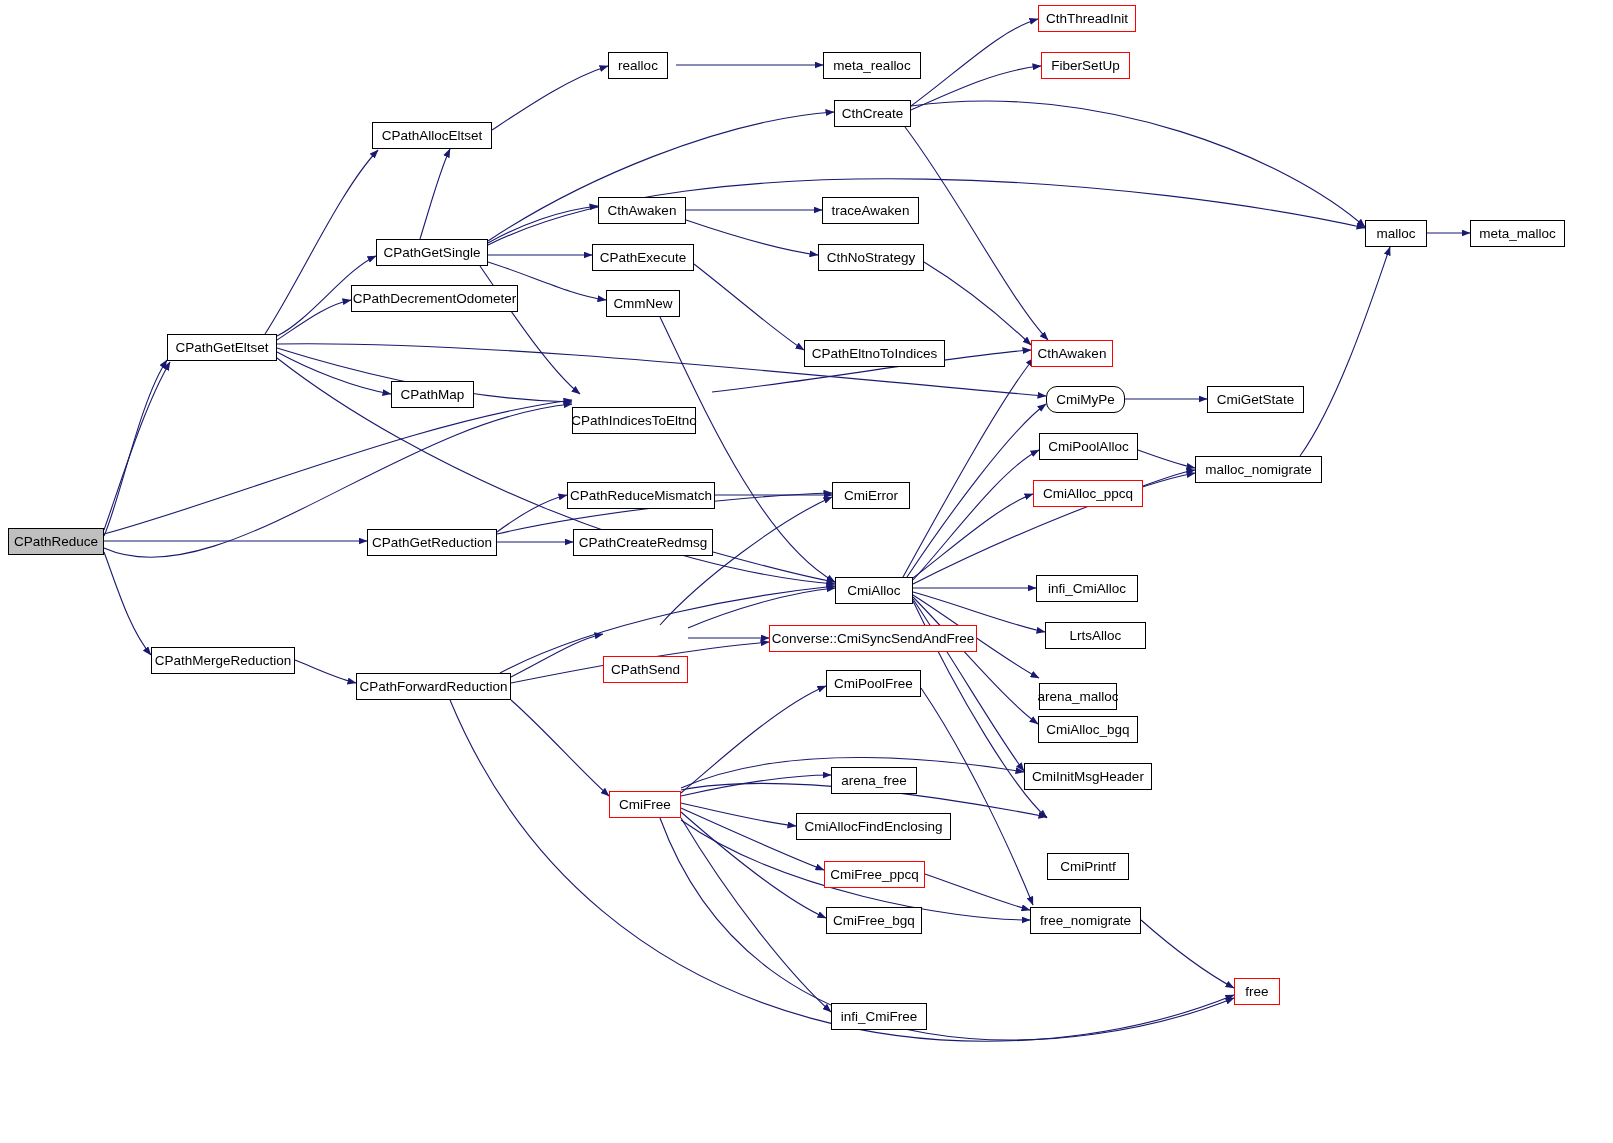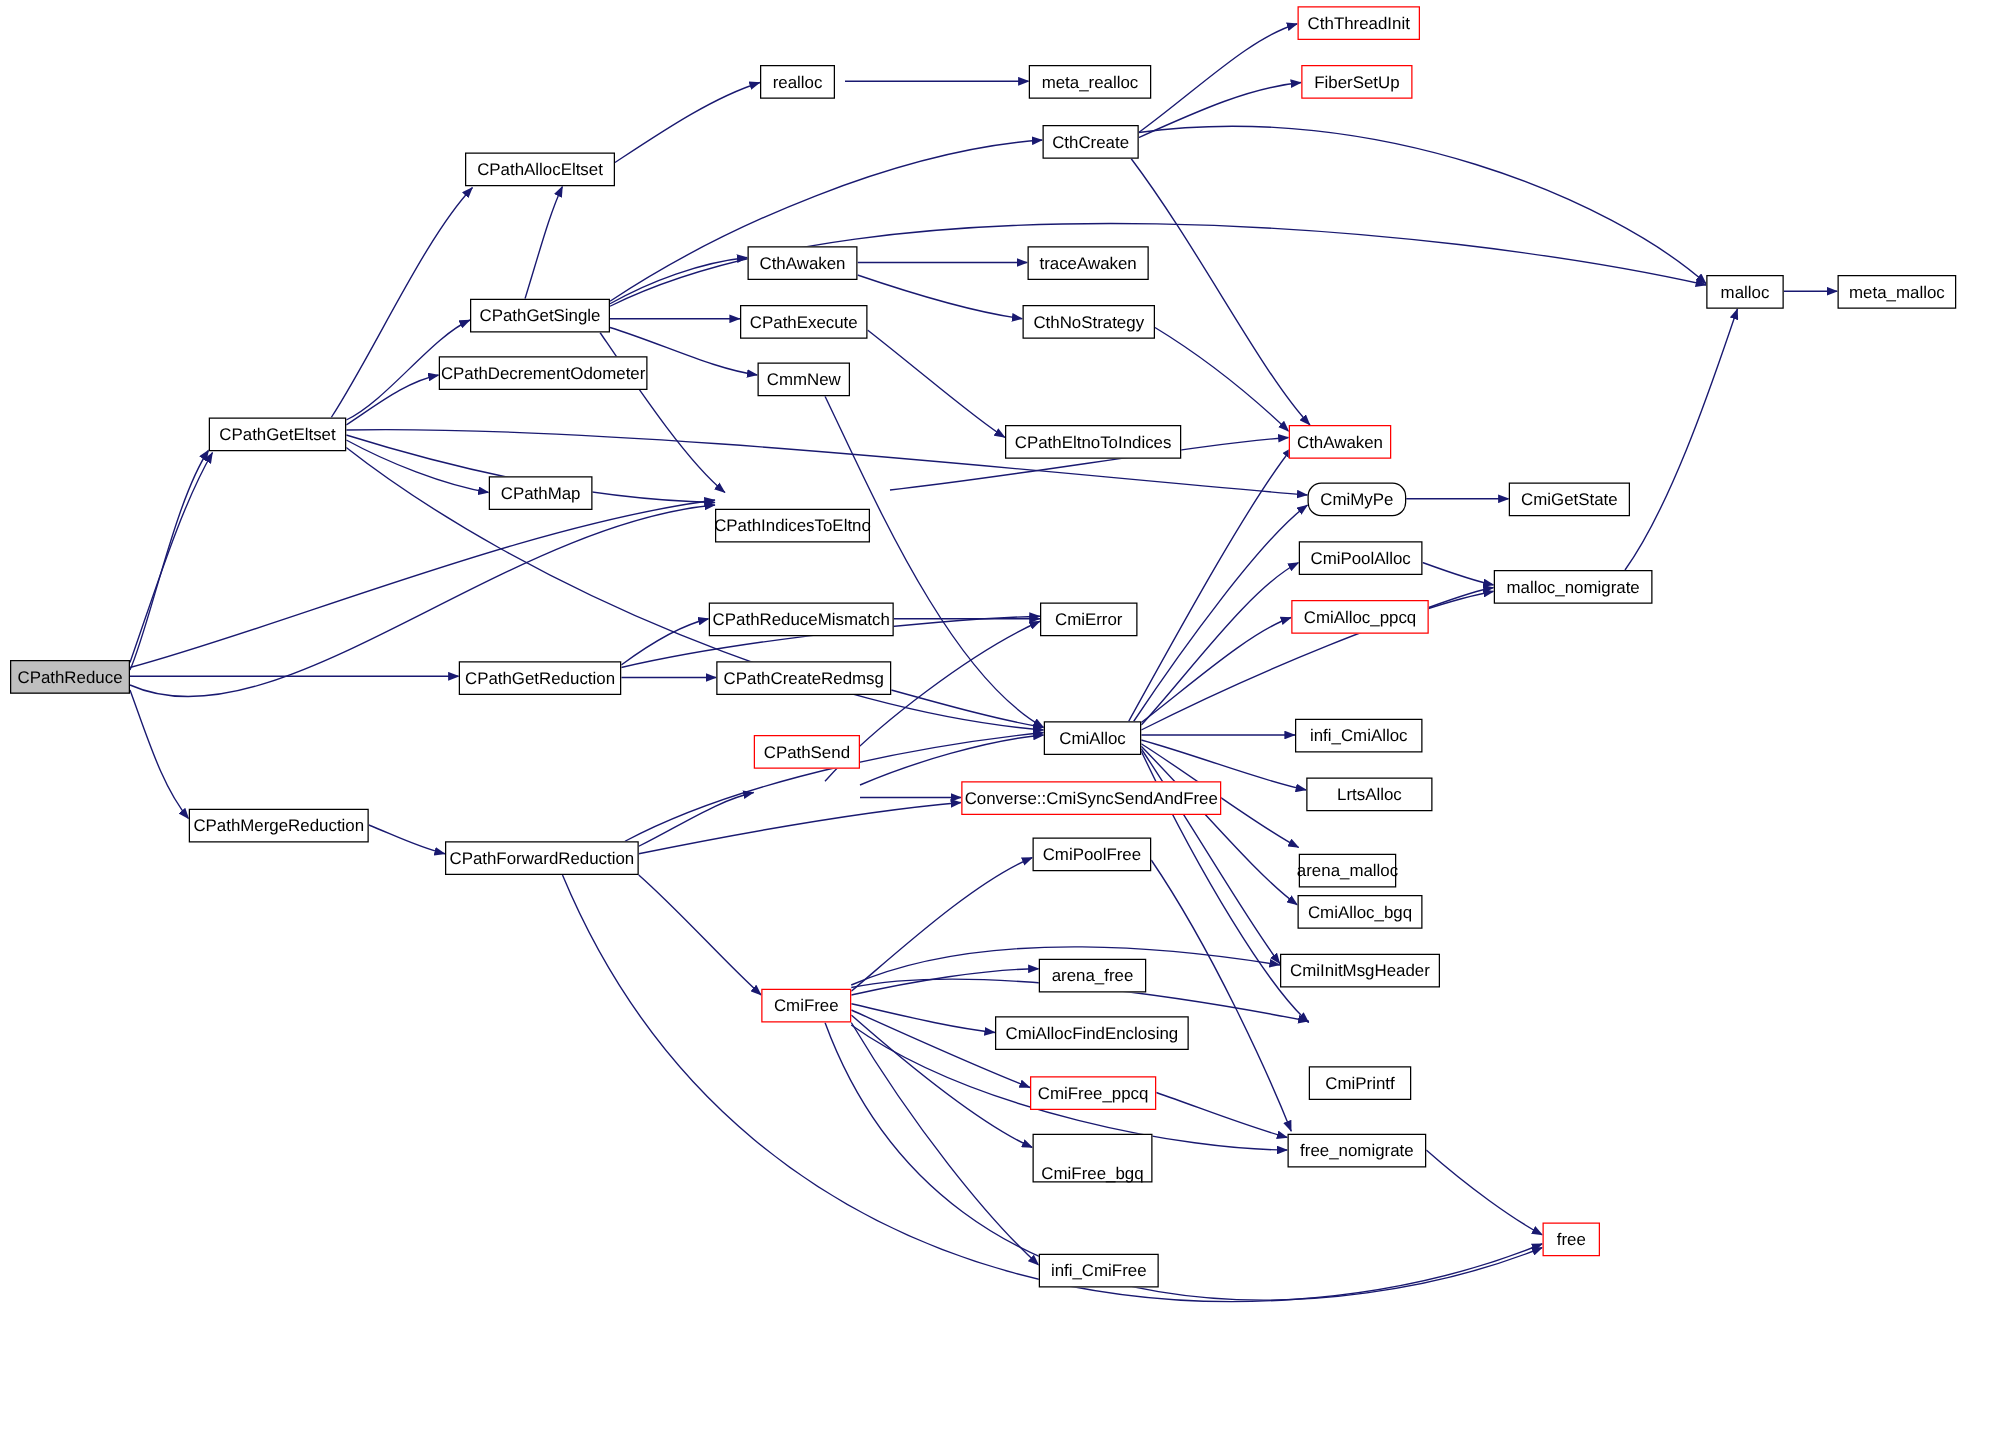--- a/index.html
+++ b/index.html
@@ -219,21 +219,21 @@
       </div>
       <div class="node" style="left: 835px; top: 577px; width: 78px; height: 27px;">
         <span>CmiAlloc</span>
       </div>
       <div class="node" style="left: 1036px; top: 575px; width: 102px; height: 27px;">
         <span>infi_CmiAlloc</span>
       </div>
       <div class="node" style="left: 1045px; top: 622px; width: 101px; height: 27px;">
         <span>LrtsAlloc</span>
       </div>
-      <div class="node red" style="left: 603px; top: 588px; width: 85px; height: 27px;">
+      <div class="node red" style="left: 603px; top: 656px; width: 85px; height: 27px;">
         <span>CPathSend</span>
       </div>
       <div class="node red" style="left: 769px; top: 625px; width: 208px; height: 27px;">
         <span>Converse::CmiSyncSendAndFree</span>
       </div>
       <div class="node" style="left: 1039px; top: 683px; width: 78px; height: 27px;">
         <span>arena_malloc</span>
       </div>
       <div class="node" style="left: 151px; top: 647px; width: 144px; height: 27px;">
         <span>CPathMergeReduction</span>
@@ -258,21 +258,21 @@
       </div>
       <div class="node" style="left: 1047px; top: 809px; width: 82px; height: 27px; margin-top: 44px;">
         <span>CmiPrintf</span>
       </div>
       <div class="node" style="left: 796px; top: 813px; width: 155px; height: 27px;">
         <span>CmiAllocFindEnclosing</span>
       </div>
       <div class="node red" style="left: 824px; top: 861px; width: 101px; height: 27px;">
         <span>CmiFree_ppcq</span>
       </div>
-      <div class="node" style="left: 826px; top: 907px; width: 96px; height: 39px; align-items: flex-end;">
+      <div class="node" style="left: 826px; top: 907px; width: 96px; height: 27px;">
         <span>CmiFree_bgq</span>
       </div>
       <div class="node" style="left: 1030px; top: 907px; width: 111px; height: 27px;">
         <span>free_nomigrate</span>
       </div>
       <div class="node" style="left: 831px; top: 1003px; width: 96px; height: 27px;">
         <span>infi_CmiFree</span>
       </div>
       <div class="node red" style="left: 1234px; top: 978px; width: 46px; height: 27px;">
         <span>free</span>

